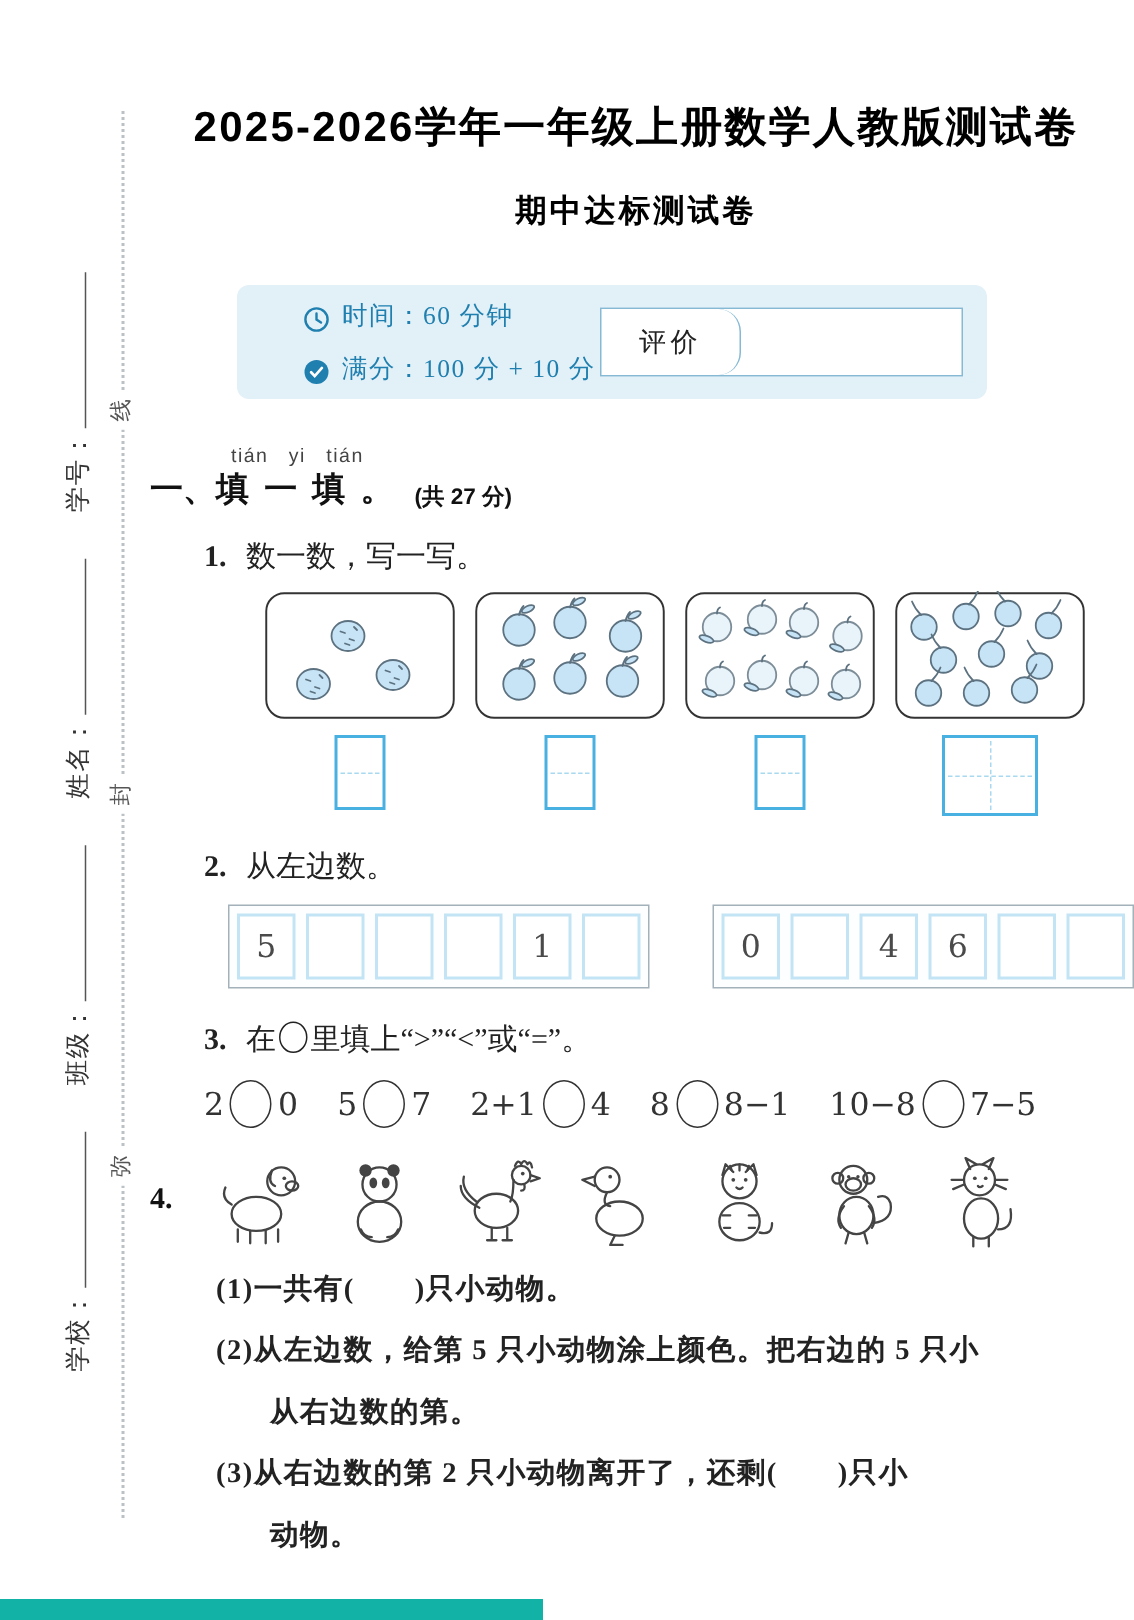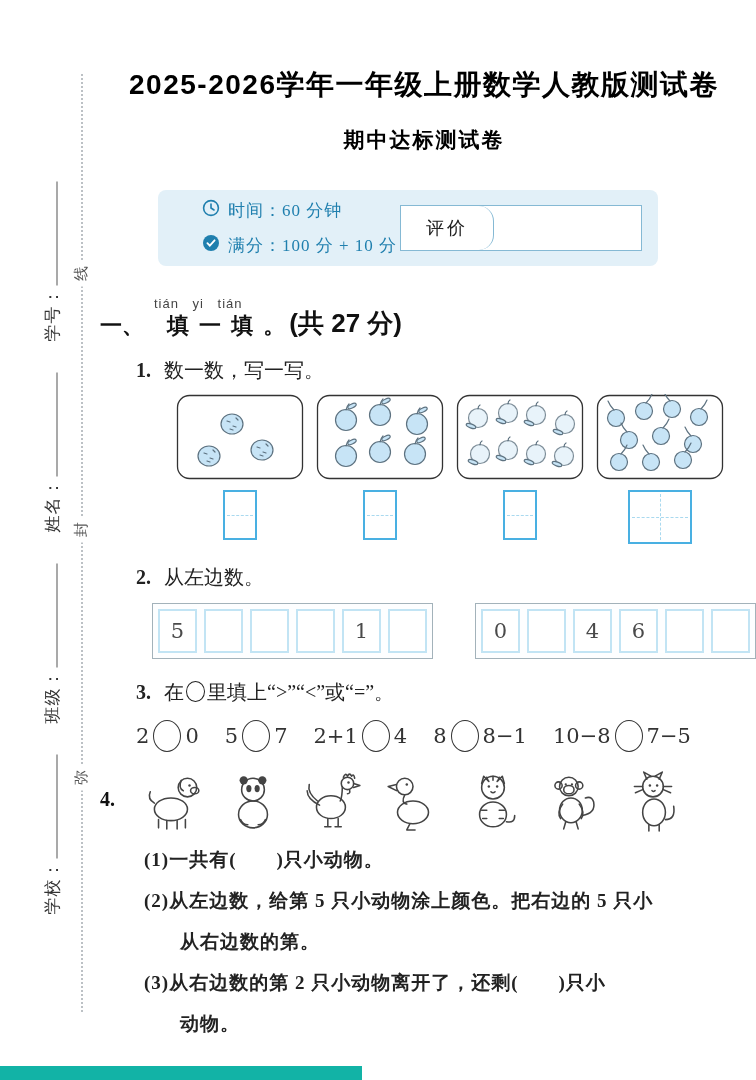--- a/index.html
+++ b/index.html
@@ -23,33 +23,33 @@
   
   .main{position:absolute;left:100px;top:0;width:648px;}
   .title{margin-top:66px;font-size:28px;font-weight:bold;text-align:center;letter-spacing:1.5px;color:#000;}
   .subtitle{margin-top:22px;font-size:21px;font-weight:bold;text-align:center;letter-spacing:2px;color:#000;}
   
   .info-box{
     margin:36px 0 0 58px;width:500px;height:76px;background:#e2f0f8;border-radius:8px;
     display:flex;align-items:center;justify-content:space-between;padding:0 16px 0 44px;box-sizing:border-box;
   }
   .info-lines{display:flex;flex-direction:column;gap:12px;}
-  .info-line{display:flex;align-items:flex-start;gap:8px;color:#1f7fae;font-size:17px;
+  .info-line{display:flex;align-items:flex-end;gap:8px;color:#1f7fae;font-size:17px;
     font-family:"Liberation Serif", serif;letter-spacing:1px;}
   .eval-table{width:240px;height:44px;background:#fff;border:1px solid #85b9d4;display:flex;}
   .eval-cell-label{width:92px;border-right:1px solid #85b9d4;display:flex;align-items:center;justify-content:center;
     font-family:"Liberation Serif", serif;font-size:18px;color:#222;letter-spacing:3px;border-radius:15px;}
   .eval-cell-blank{flex:1;}
   
   .sec1{margin:30px 0 0 0;display:flex;align-items:flex-end;}
   .sec-num{font-size:22px;font-weight:bold;}
   .tian-block{display:flex;flex-direction:column;}
   .pinyin{font-size:13px;color:#444;letter-spacing:1px;word-spacing:9px;padding-left:10px;font-family:"Liberation Sans", sans-serif;}
-  .sec-title{font-size:22px;font-weight:bold;letter-spacing:2px;margin-left:23px;}
-  .sec-score{font-size:26px;font-weight:bold;margin-left:2px;}
+  .sec-title{font-size:22px;font-weight:bold;letter-spacing:2px;}
+  .sec-score{font-size:15px;font-weight:bold;margin-left:12px;}
   
   .q-line{margin:16px 0 0 36px;font-size:20px;font-family:"Liberation Serif", serif;color:#222;}
   .q-num{font-weight:bold;font-family:"Liberation Serif", serif;margin-right:8px;}
   
   .fruit-row{margin:10px 0 0 76px;display:flex;gap:12px;}
   .fruit-row svg{display:block;}
   .fbox{fill:#fff;stroke:#333;stroke-width:1.3;}
   .ff{fill:#c7e4f6;stroke:#5d7280;stroke-width:1.2;}
   .fp{fill:#e8f3fa;stroke:#7d8d98;stroke-width:1.2;}
   .fs{fill:none;stroke:#5d7280;stroke-width:1.2;stroke-linecap:round;}

